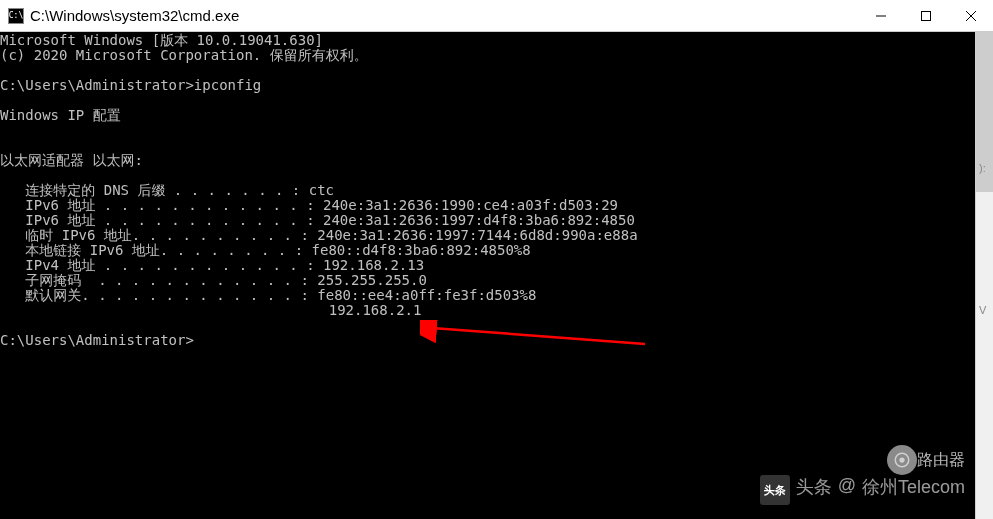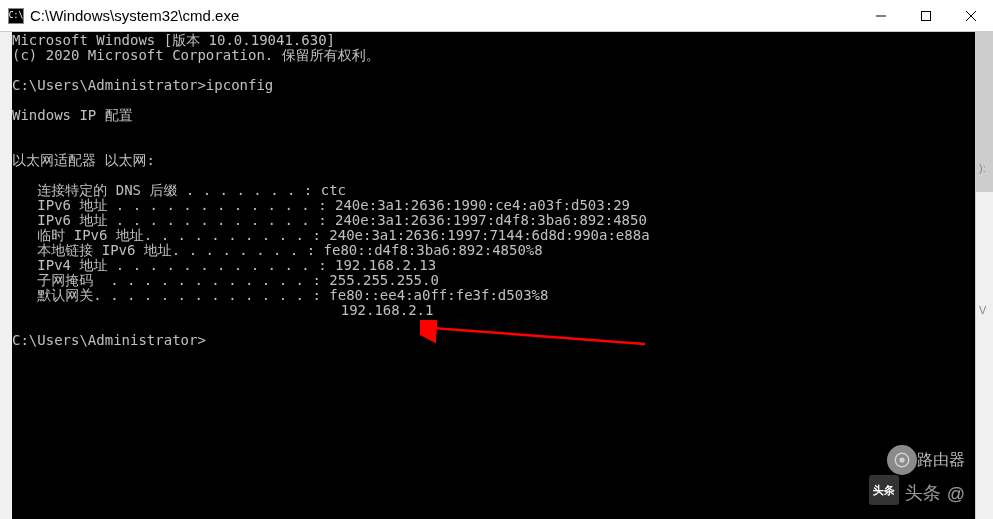--- a/index.html
+++ b/index.html
@@ -29,41 +29,40 @@
   }
   .winbtn svg { width: 10px; height: 10px; }
   .terminal {
     position: absolute; top: 32px; left: 0;
     width: 975px; height: 487px;
     background: #000; color: #c0c0c0;
     font-family: "NSimSun","SimSun","Consolas",monospace;
     font-size: 14px; line-height: 15px;
     white-space: pre; padding: 1px 0 0 0;
     overflow: hidden;
-    margin-left: 12px;
   }
   .right-strip {
     position: absolute; top: 32px; right: 0;
     width: 18px; height: 487px; background: #f0f0f0;
     border-left: 1px solid #d0d0d0;
   }
   .scrolltrack {
     position: absolute; top: 0; left: 0; width: 100%; height: 100%;
     background: #f0f0f0;
   }
   .scrollthumb {
     position: absolute; top: 0; left: 0; right: 0; height: 160px;
     background: #cdcdcd;
   }
   .right-glyph1 { position:absolute; top:130px; left:3px; font-size:11px; color:#888; }
   .right-glyph2 { position:absolute; top:272px; left:3px; font-size:11px; color:#888; }
   .arrow-overlay { position:absolute; pointer-events:none; }
   .watermark {
     position: absolute; bottom: 18px; right: 28px;
-    display: flex; align-items: flex-end; gap: 6px;
+    display: flex; align-items: flex-start; gap: 6px;
     color: rgba(255,255,255,0.6); font-size: 18px;
     font-family: "Microsoft YaHei", sans-serif;
   }
   .watermark .tt-icon {
     width: 30px; height: 30px; border-radius: 3px;
     background: rgba(255,255,255,0.2);
     display:flex; align-items:center; justify-content:center;
     font-size:11px; color:#fff; font-weight:bold;
   }
   .router-badge {
@@ -150,13 +149,14 @@
         <circle cx="12" cy="12" r="3.5" fill="#d0d0d0"></circle>
       </svg>
   </span>
   <span>路由器</span>
 </div>
 
 <div class="watermark" style="bottom:14px;">
   <span class="tt-icon">头条</span>
   <span>头条</span>
   <span>@</span>
+  <span>徐州Telecom</span>
 </div>
 
 </body></html>

